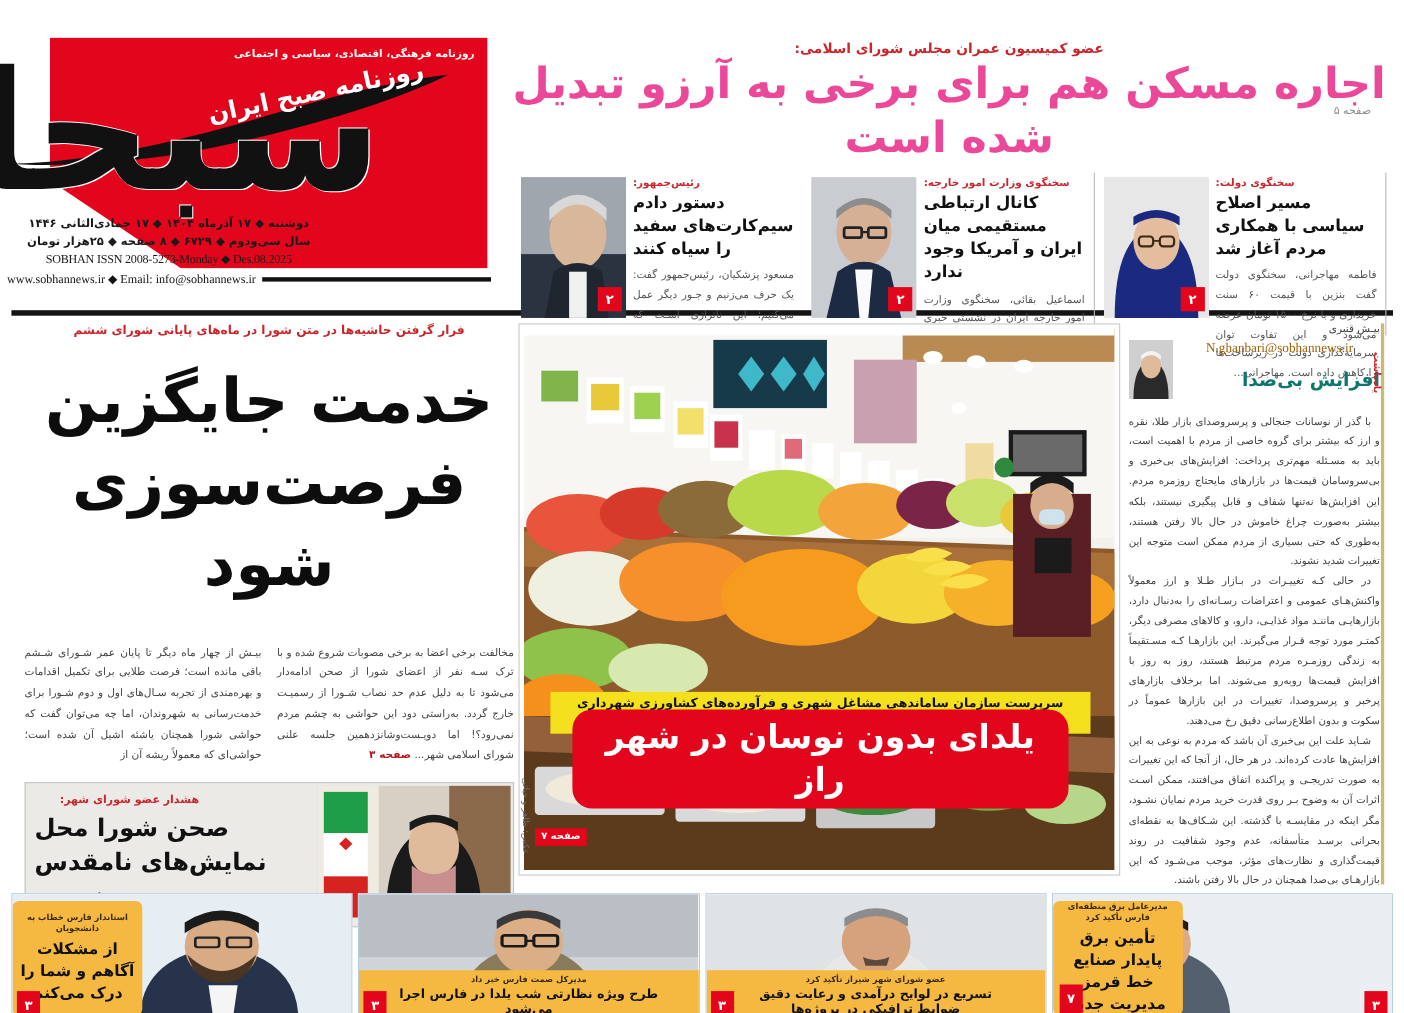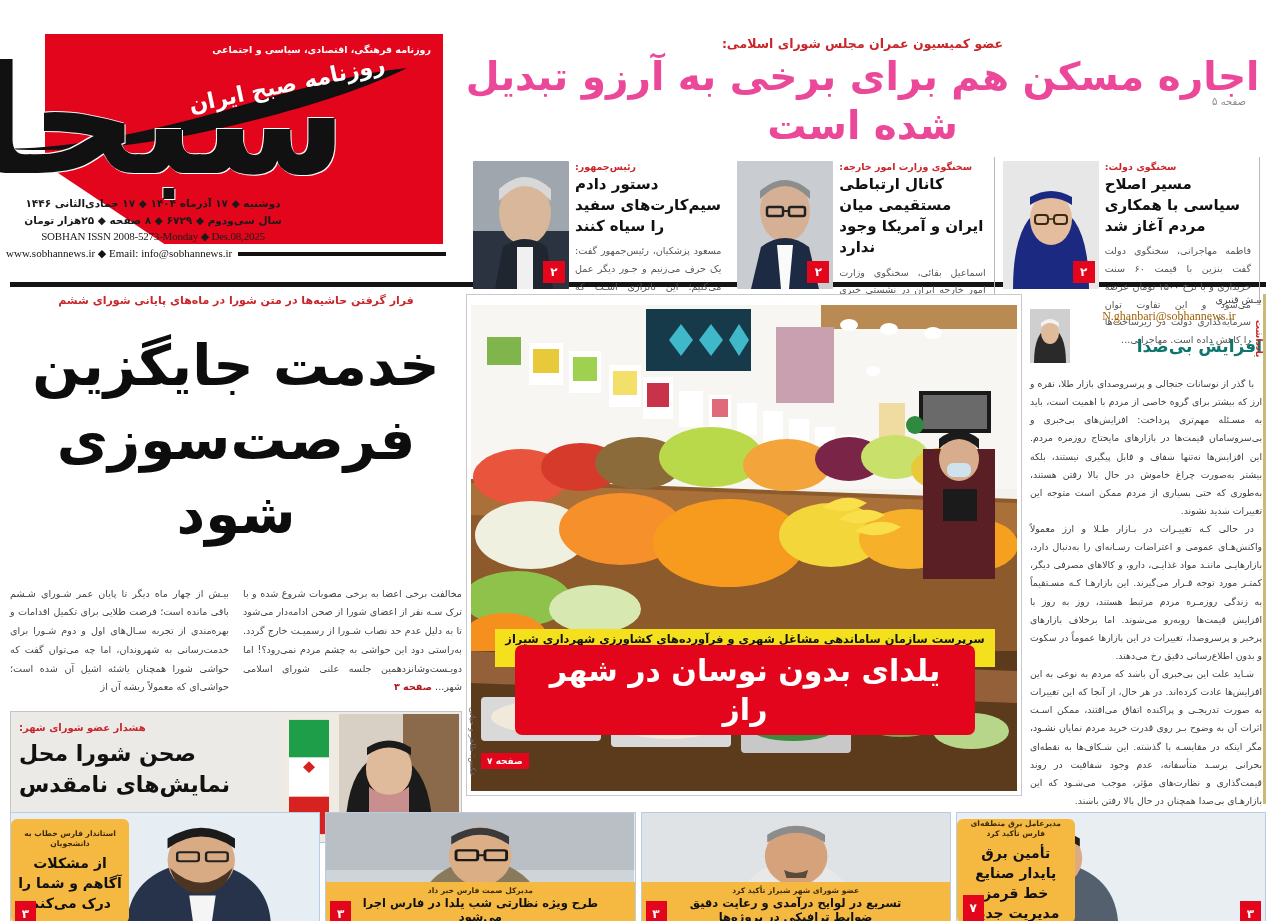--- a/index.html
+++ b/index.html
@@ -83,59 +83,59 @@
     display: flex; align-items: center; justify-content: center;
   }
   .teaser-txt { flex: 1; min-width: 0; }
   .teaser-kicker { font-size: 9.5px; color: #c9262b; font-weight: bold; text-align: left; }
   .teaser-title { font-size: 15px; font-weight: bold; color: #111; line-height: 1.42; text-align: left; margin-top: 2px;}
   .teaser-body { font-size: 9.6px; color: #555; line-height: 1.85; text-align: justify; margin-top: 5px; }
 
   .hr-thick { height: 5px; background: #141414; margin: 0 10px; }
 
   
-  .mid { display: flex; flex-direction: row-reverse; margin-top: 7px; height: 510px; padding: 0 10px; gap: 4px;}
+  .mid { display: flex; flex-direction: row-reverse; margin-top: 7px; height: 510px; padding: 0 22px; gap: 4px;}
 
   
   .col-right { width: 452px; }
   .mid-kicker { text-align: center; font-size: 11px; color: #c9262b; font-weight: bold; }
   .mid-title {
     text-align: center; font-weight: bold; color: #0d0d0d;
     font-size: 56px; line-height: 1.32; margin-top: 22px; letter-spacing: -1px;
   }
   .mid-cols { display: flex; flex-direction: row-reverse; gap: 14px; margin-top: 34px; }
   .mid-cols p { font-size: 9.6px; line-height: 1.95; color: #444; text-align: justify; flex: 1; }
   .mid-more { color: #b4141c; font-weight: bold; }
   .boxed {
     margin-top: 14px; border: 1px solid #c4c4c4; background: #eceae6;
     display: flex; flex-direction: row-reverse; height: 132px; padding: 2px;
   }
   .boxed-txt { flex: 1; padding: 8px 10px 0 6px; position: relative; }
-  .boxed-kicker { font-size: 10px; color: #c9262b; font-weight: bold; text-align: left; }
+  .boxed-kicker { font-size: 10px; color: #c9262b; font-weight: bold; text-align: left; margin-left: 23px; }
   .boxed-title { font-size: 22px; font-weight: bold; color: #111; line-height: 1.4; text-align: left; margin-top: 6px; }
   .boxed-page { position: absolute; bottom: 4px; right: 4px; font-size: 9px; color: #777; }
   .boxed-photo { width: 176px; flex: 0 0 176px; overflow: hidden; position: relative; }
 
   
   .col-center { width: 556px; position: relative; }
   .photo-frame { border: 1px solid #c9c9c9; padding: 4px; background: #fff; height: 502px; position: relative; }
   .photo-inner { width: 100%; height: 100%; position: relative; overflow: hidden; }
   .photo-credit {
     position: absolute; left: 1px; bottom: 18px; writing-mode: vertical-rl;
     font-size: 8px; color: #6d6d6d; letter-spacing: .3px;
   }
   .cap-yellow {
     position: absolute; right: 26px; left: 28px; bottom: 128px;
     background: #f4e01c; color: #111; font-size: 11.4px; font-weight: bold;
     text-align: center; padding: 3px 6px; line-height: 1.4;
   }
   .cap-red {
     position: absolute; right: 46px; left: 48px; bottom: 60px;
     background: #e3051b; color: #fff; font-size: 30px; font-weight: bold;
-    text-align: center; padding: 6px 8px; border-radius: 7px; line-height: 1.3;
+    text-align: center; padding: 6px 8px; border-radius: 18px; line-height: 1.3;
     letter-spacing: -.5px;
   }
   .cap-page {
     position: absolute; left: 14px; bottom: 26px; background: #e3051b; color: #fff;
     font-size: 9px; font-weight: bold; padding: 3px 6px;
   }
 
   
   .col-left { width: 236px; position: relative; padding-left: 4px;}
   .op-rule { position: absolute; right: -4px; top: 0; bottom: 0; width: 3px; background: #cbb97a; }

